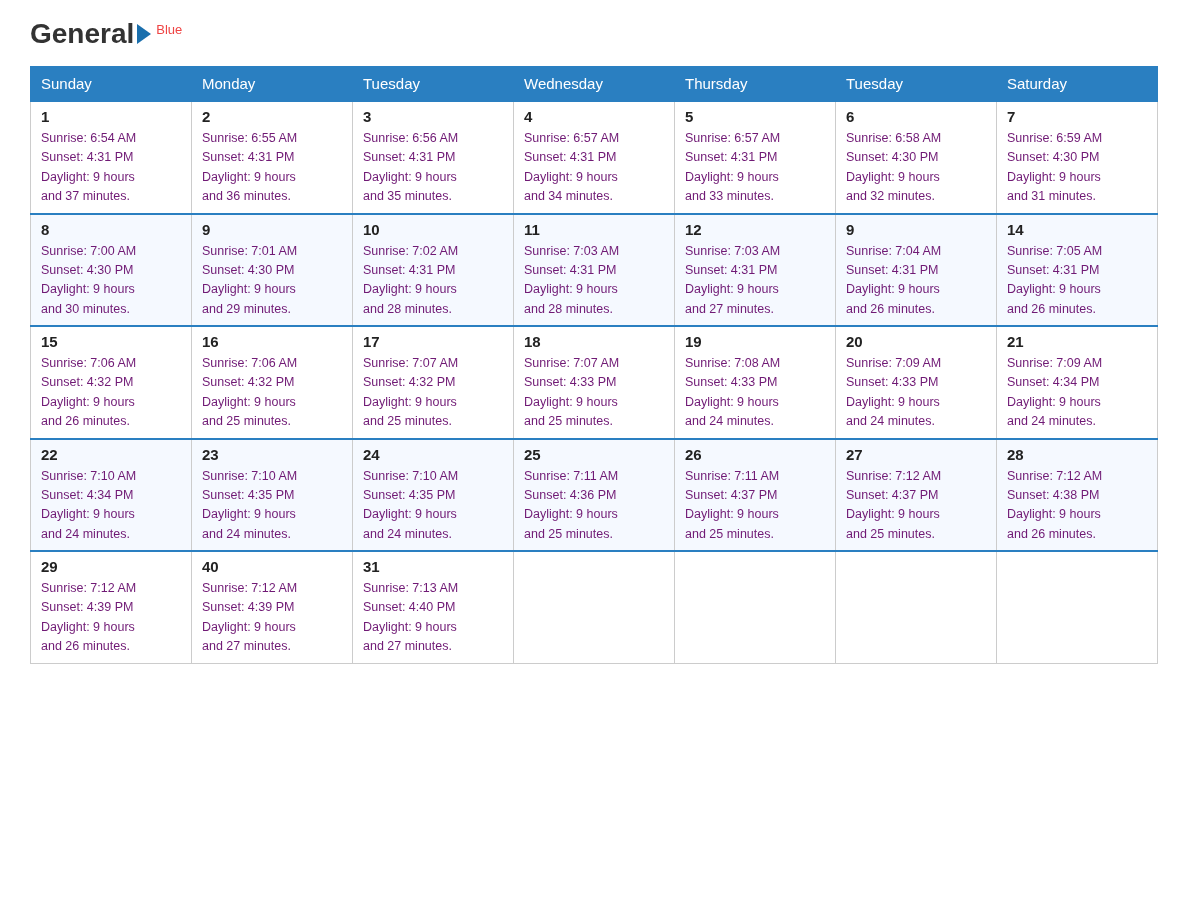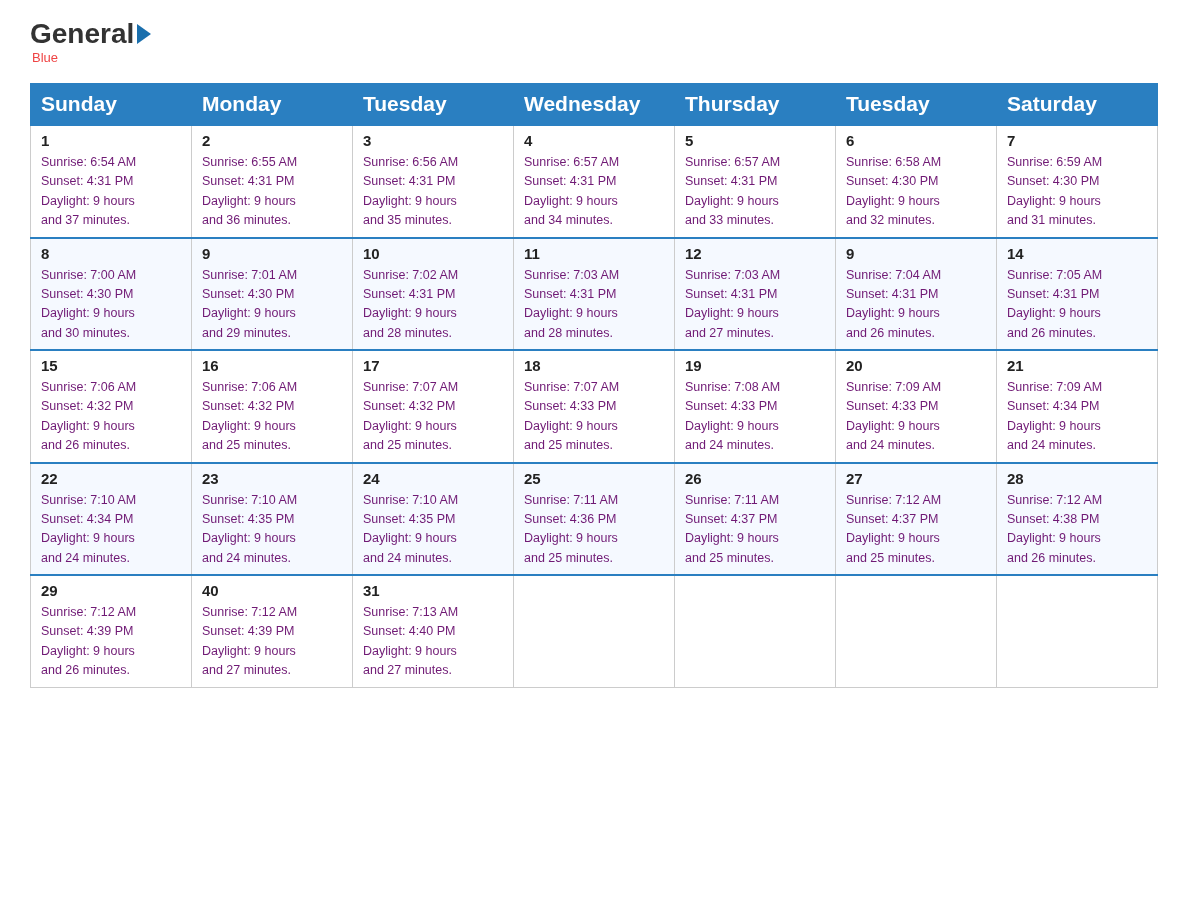--- a/index.html
+++ b/index.html
@@ -12,21 +12,20 @@
       padding: 20px 30px;
     }
     .header-area {
       display: flex;
       justify-content: space-between;
       align-items: flex-start;
       margin-bottom: 18px;
     }
     .logo-area {
       display: flex;
-      flex-direction: column;
       align-items: flex-start;
     }
     .logo-text {
       display: flex;
       align-items: center;
       font-size: 28px;
       font-weight: bold;
       color: #333;
       line-height: 1;
     }
@@ -62,22 +61,22 @@
       margin-top: 4px;
     }
     .calendar-table {
       width: 100%;
       border-collapse: collapse;
       table-layout: fixed;
     }
     .calendar-table th {
       background-color: #2a7fc1;
       color: #fff;
-      font-size: 21px;
-      font-weight: bold;
+      font-size: 15px;
+      font-weight: normal;
       padding: 8px 10px;
       text-align: left;
       border: 1px solid #2a7fc1;
     }
     .calendar-table td {
       border: 1px solid #ccc;
       vertical-align: top;
       padding: 6px 10px;
       font-size: 13px;
       height: 110px;

